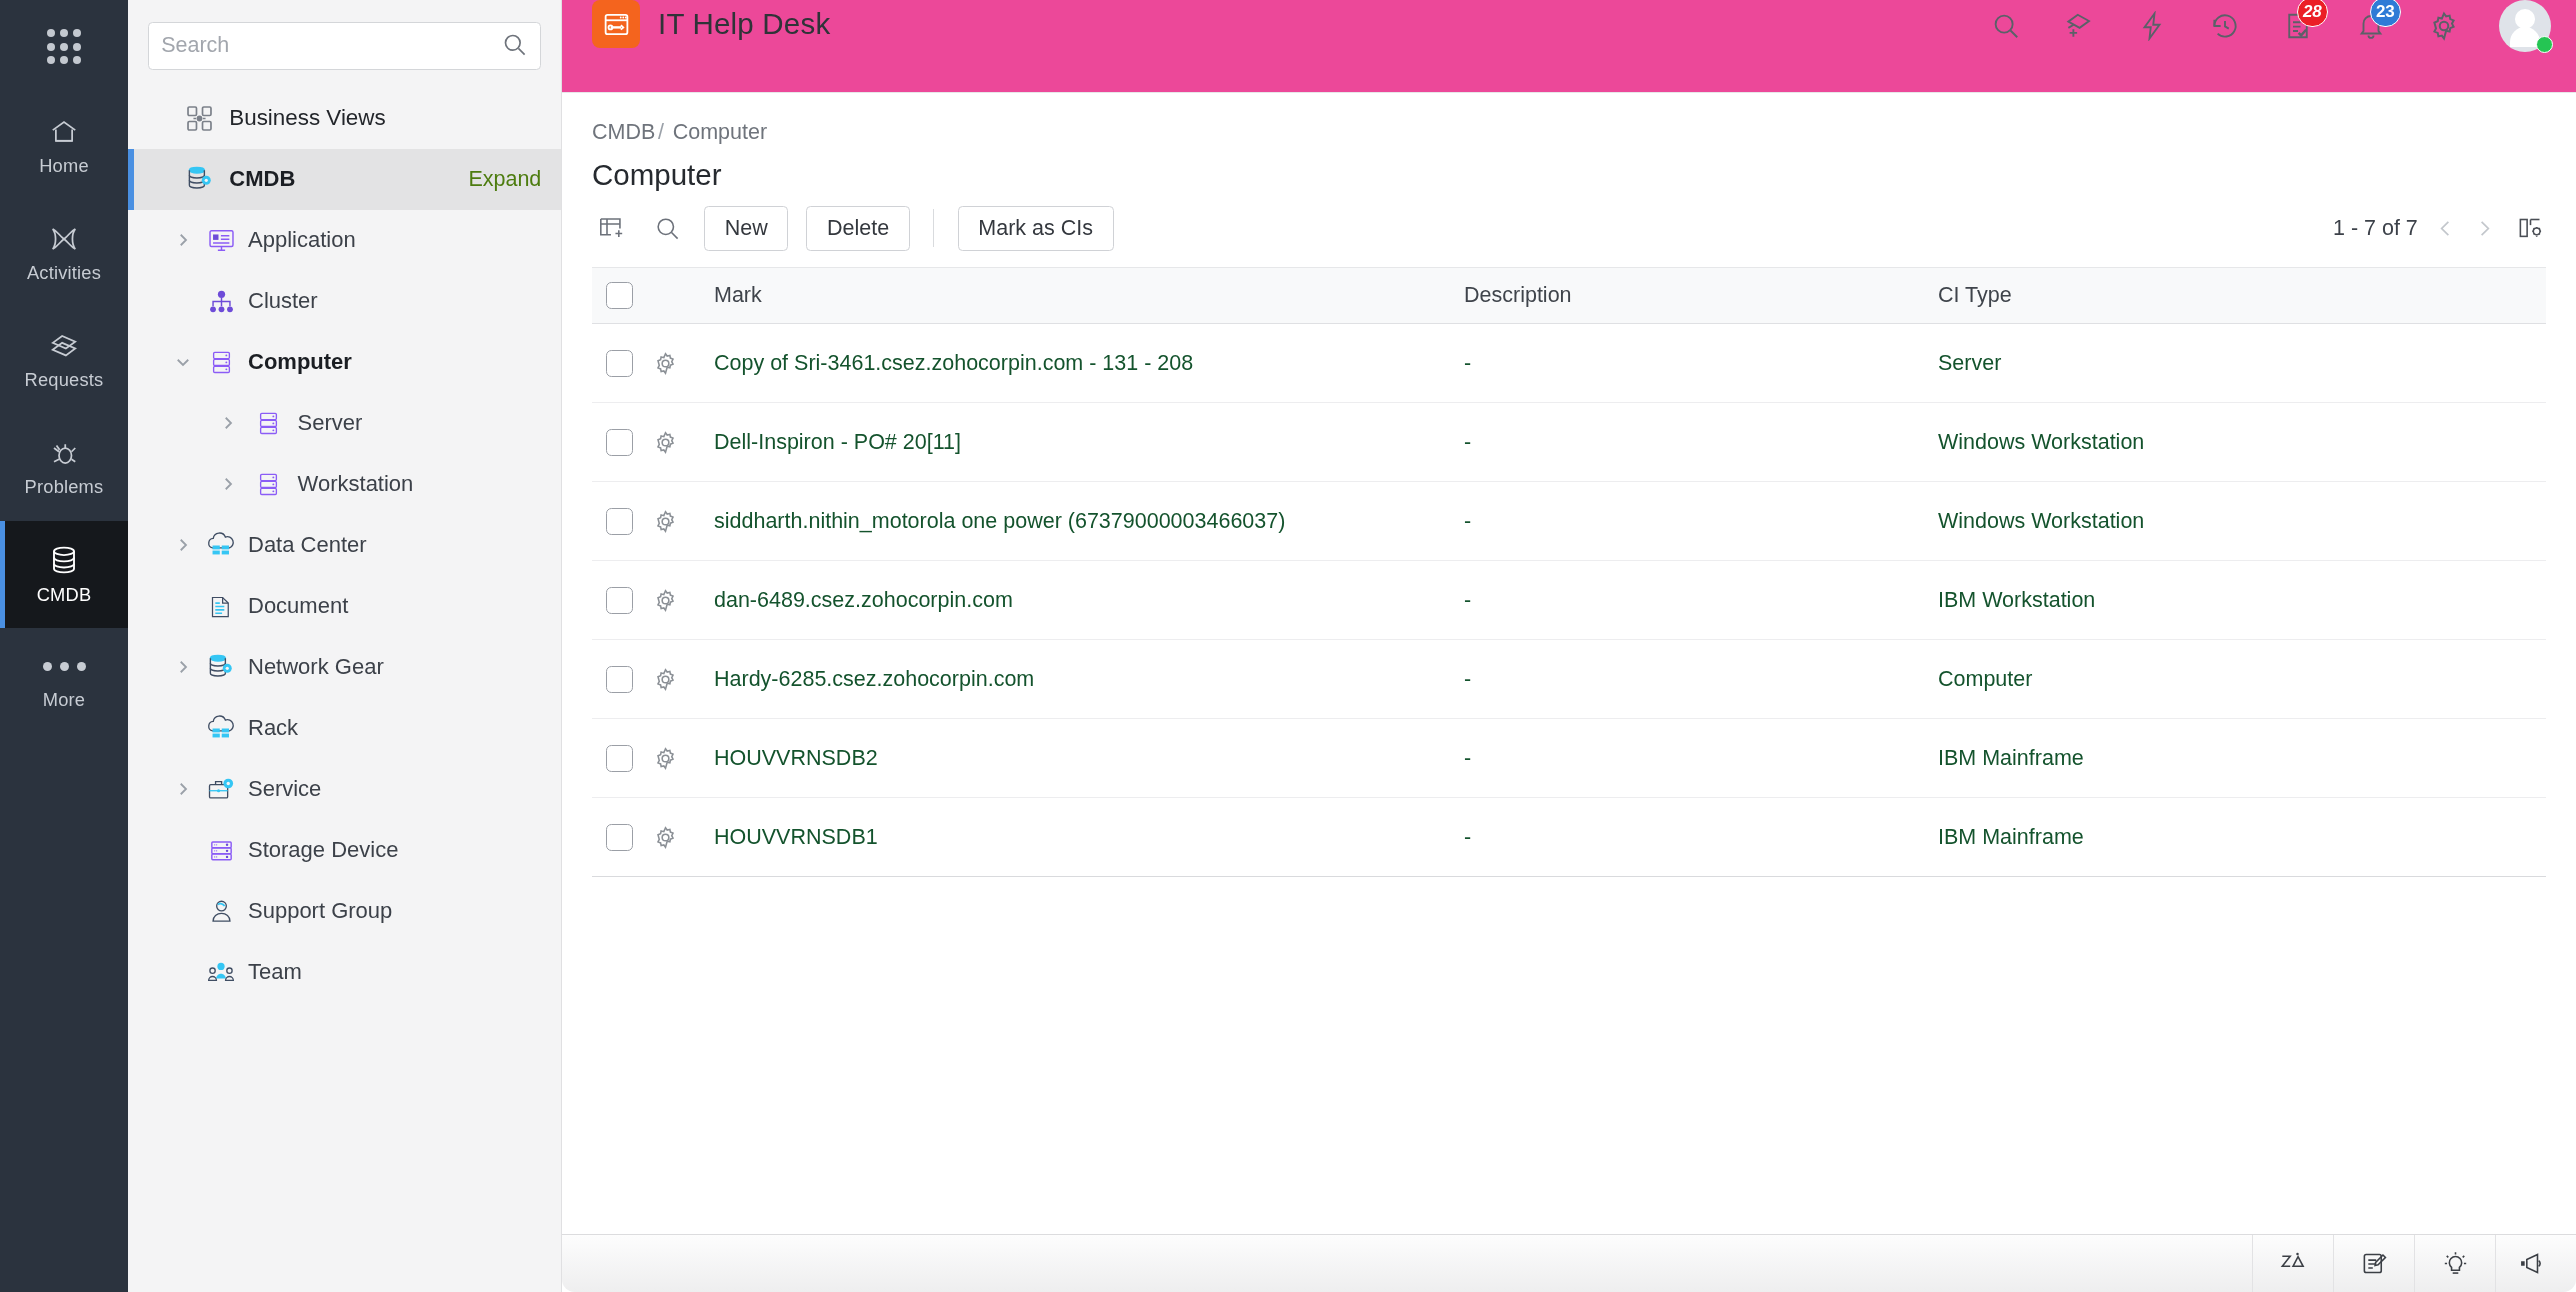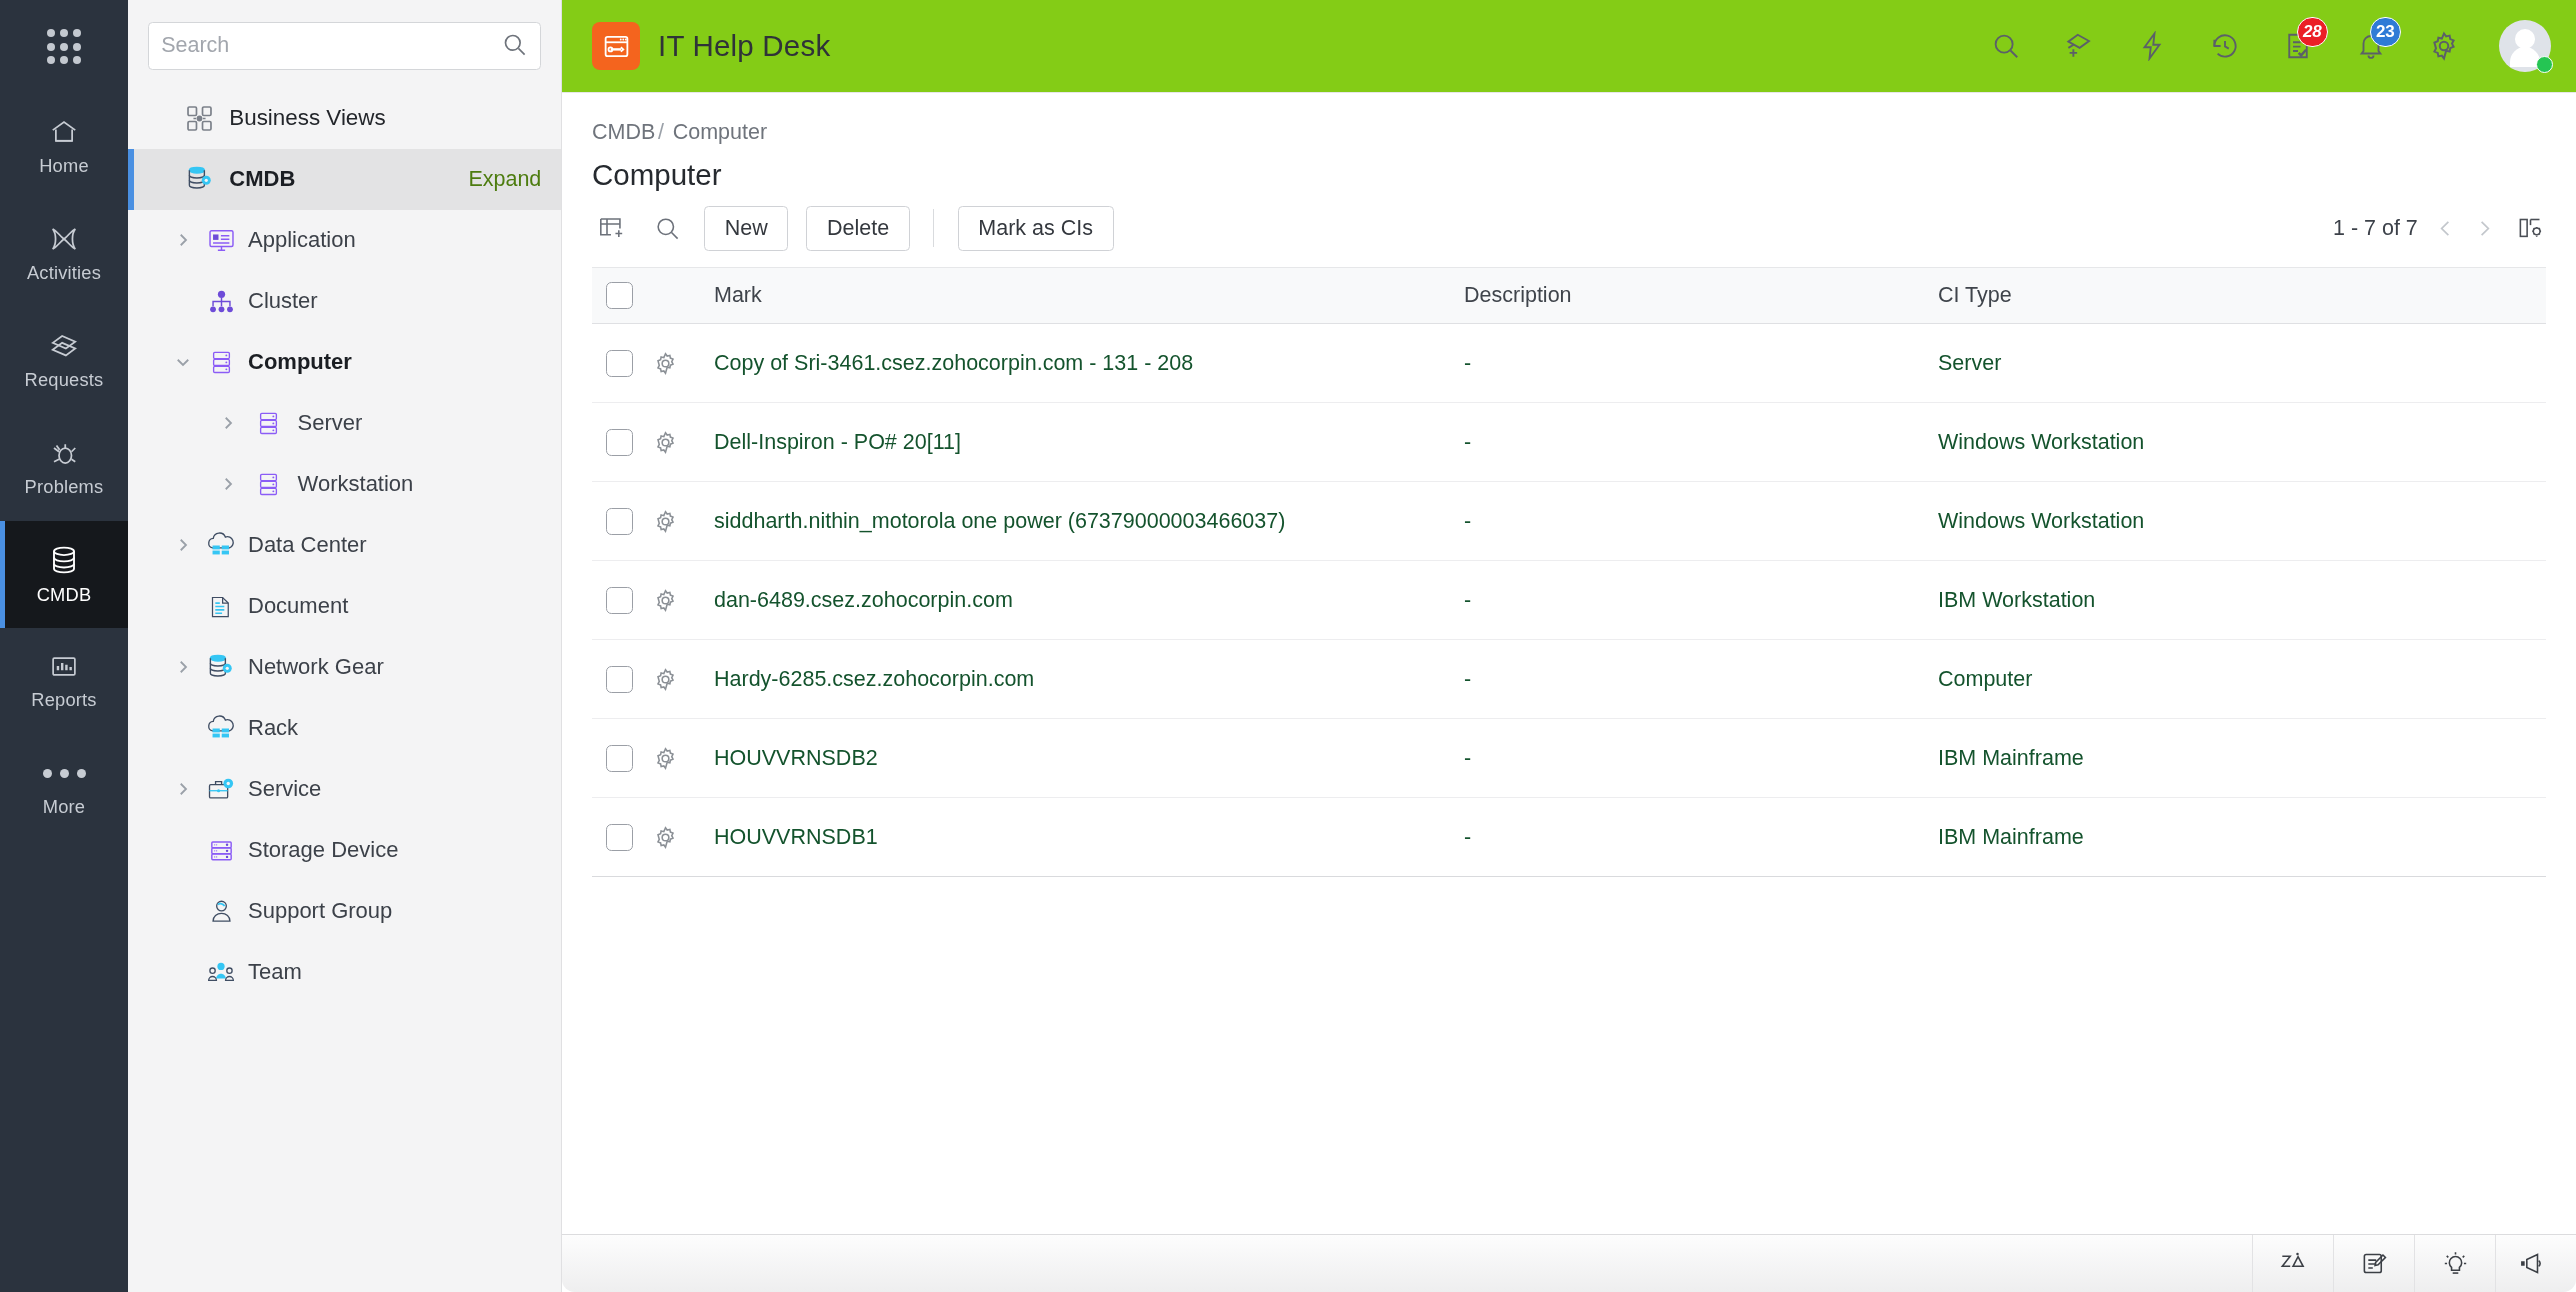--- a/index.html
+++ b/index.html
@@ -138,23 +138,23 @@
   
   .main {
     flex: 1; min-width: 0;
     display: flex; flex-direction: column;
     background: #fff;
     position: relative;
   }
   .topbar {
     height: 93px;
     flex: 0 0 93px;
-    background: #84cc16;
+    background: #ec4899;
     border-bottom: 0.9px solid #e7e7e9;
-    display: flex; align-items: center;
+    display: flex; align-items: flex-start;
     padding: 0 25px 0 30px;
   }
   .brand { display: flex; align-items: center; gap: 18px; }
   .brand-logo {
     width: 48px; height: 48px; border-radius: 8px;
     background: #f4641e;
     display: flex; align-items: center; justify-content: center;
   }
   .brand-title { font-size: 29.5px; color: #2f3338; letter-spacing: 0.2px; }
   .topbar-actions {
@@ -352,29 +352,20 @@
           <svg width="34" height="32" viewBox="0 0 24 24" fill="none" stroke="currentColor" stroke-width="1.4">
             <ellipse cx="12" cy="5.5" rx="7.5" ry="2.8"></ellipse>
             <path d="M4.5 5.5v13c0 1.6 3.4 2.8 7.5 2.8s7.5-1.2 7.5-2.8v-13"></path>
             <path d="M4.5 10.2c0 1.6 3.4 2.8 7.5 2.8s7.5-1.2 7.5-2.8"></path>
             <path d="M4.5 14.8c0 1.6 3.4 2.8 7.5 2.8s7.5-1.2 7.5-2.8"></path>
           </svg>
         </span>
         <span>CMDB</span>
       </div>
 
-      <div class="rail-item">
-        <span>
-          <svg width="32" height="29" viewBox="0 0 24 24" fill="none" stroke="currentColor" stroke-width="1.4">
-            <rect x="3" y="5" width="18" height="14" rx="1"></rect>
-            <path d="M7 15v-3.5M10.5 15V9M14 15v-4.5M17.5 15v-2.5" stroke-width="2"></path>
-          </svg>
-        </span>
-        <span>Reports</span>
-      </div>
 
       <div class="rail-item">
         <span class="dots3">
             <i></i>
             <i></i>
             <i></i>
           </span>
         <span>More</span>
       </div>
 

